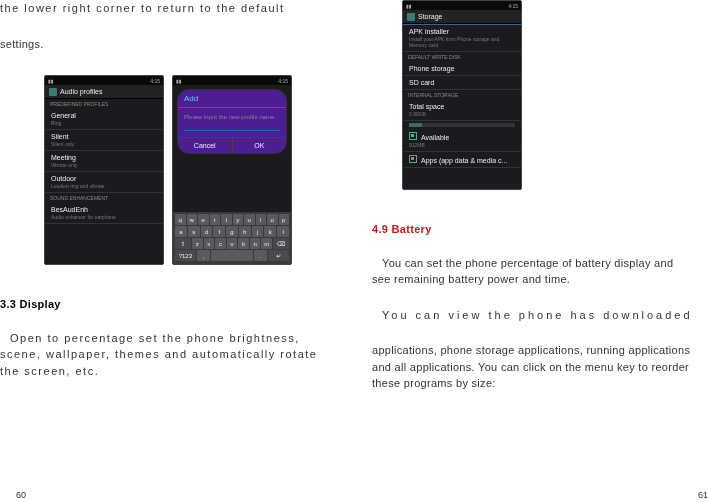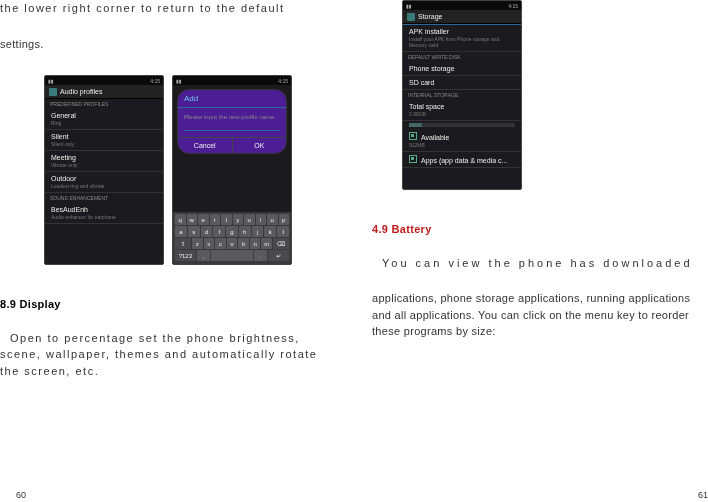--- a/index.html
+++ b/index.html
@@ -270,21 +270,21 @@
           <div class="key wide2">?123</div>
             <div class="key">,</div>
             <div class="key space"></div>
             <div class="key">.</div>
             <div class="key wide2"> ↵</div>
         </div>
       </div>
     </div>
   </div>
 
-  <p class="heading">8.9 Display</p>
+  <p class="heading">3.3 Display</p>
   <p class="indent wide">Open to percentage set the phone brightness, scene, wallpaper, themes and automatically rotate the screen, etc.</p>
 
   <div class="pagenum l">60</div>
 </div>
 
 <div class="col right">
   <div class="phone storage-shot">
     <div class="statusbar">
       <span>▮▮</span>
       <span>4:15</span>
@@ -313,17 +313,18 @@
     <div class="row">
       <div class="t"><span class="square"></span><span>Available</span></div>
       <div class="s">912MB</div>
     </div>
     <div class="row">
       <div class="t"><span class="square"></span><span>Apps (app data &amp; media c...</span></div>
     </div>
   </div>
 
   <p class="heading red">4.9  Battery</p>
+  <p class="indent">You can set the phone percentage of battery display and see remaining battery power and time.</p>
   <p class="indent wider">You can view the phone has downloaded</p>
   <p>applications, phone storage applications, running applications and all applications. You can click on the menu key to reorder these programs by size:</p>
 
   <div class="pagenum r">61</div>
 </div>
 
 </body></html>

